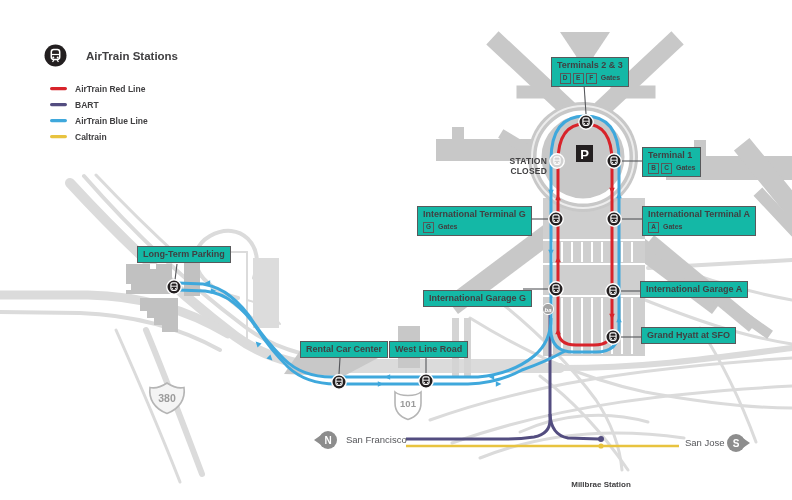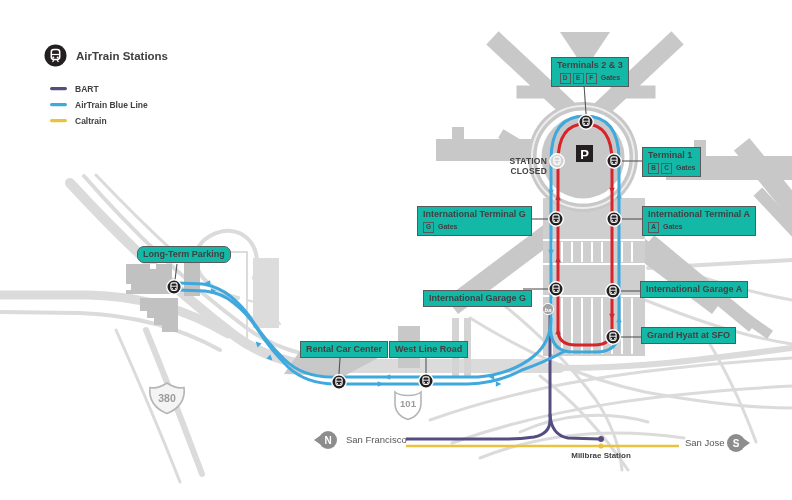--- a/index.html
+++ b/index.html
@@ -13,24 +13,24 @@
   .callout .c-gates{display:flex;align-items:center;gap:2px;margin-top:1.5px;}
   .callout.center{text-align:center;}
   .callout.center .c-gates{justify-content:center;}
   .gate{display:inline-flex;align-items:center;justify-content:center;
         width:9px;height:9px;border:1px solid #58595b;font-size:6.5px;font-weight:bold;}
   .gates-word{font-size:7px;font-weight:bold;margin-left:2px;}
   
   .maplabel{position:absolute;color:#414042;z-index:4;}
   .t-closed{font-weight:bold;font-size:8.5px;width:72px;text-align:right;letter-spacing:.2px;}
   .t-city{font-size:9.5px;color:#55565a;}
-  .t-millbrae{font-weight:bold;font-size:8px;width:86px;text-align:center;}
+  .t-millbrae{font-weight:bold;font-size:8px;width:86px;text-align:center;margin-top:29px;}
   
   .legend{position:absolute;left:44px;top:44px;z-index:6;}
-  .legend-title{display:flex;align-items:center;gap:9px;color:#414042;
+  .legend-title{display:flex;align-items:center;gap:19px;color:#414042;
                 font-weight:bold;font-size:11.5px;}
   .legend-items{margin-top:14px;margin-left:6px;}
   .legend-item{display:flex;align-items:center;gap:8px;height:16px;color:#414042;
                font-weight:bold;font-size:8.5px;}
 </style>
 </head>
 <body>
 
 <div class="stage">
 
@@ -256,20 +256,26 @@
         <circle cx="-2.2" cy="2" r="1" fill="#ffffff"></circle>
         <circle cx="2.2" cy="2" r="1" fill="#ffffff"></circle>
         <line x1="-3" y1="6.4" x2="-1.6" y2="4.6" stroke="#ffffff" stroke-width="1.2"></line>
         <line x1="3" y1="6.4" x2="1.6" y2="4.6" stroke="#ffffff" stroke-width="1.2"></line>
       </svg>
       <span>AirTrain Stations</span>
     </div>
     <div class="legend-items">
       <div class="legend-item">
         <svg width="17" height="4">
+            <rect width="17" height="3.2" rx="1.6" fill="#d8232a"></rect>
+          </svg>
+        <span>AirTrain Red Line</span>
+      </div>
+      <div class="legend-item">
+        <svg width="17" height="4">
             <rect width="17" height="3.2" rx="1.6" fill="#534d80"></rect>
           </svg>
         <span>BART</span>
       </div>
       <div class="legend-item">
         <svg width="17" height="4">
             <rect width="17" height="3.2" rx="1.6" fill="#3fa8dc"></rect>
           </svg>
         <span>AirTrain Blue Line</span>
       </div>
@@ -322,21 +328,21 @@
   </div>
 
   <div class="callout" style="left:640px;top:281px;">
     <div>International Garage A</div>
   </div>
 
   <div class="callout" style="left:641px;top:327px;">
     <div>Grand Hyatt at SFO</div>
   </div>
 
-  <div class="callout" style="left:137px;top:246px;border-radius:7px;">
+  <div class="callout" style="left:137px;top:246px;">
     <div>Long-Term Parking</div>
   </div>
 
   <div class="callout" style="left:300px;top:341px;">
     <div>Rental Car Center</div>
   </div>
 
   <div class="callout" style="left:389px;top:341px;">
     <div>West Line Road</div>
   </div>

